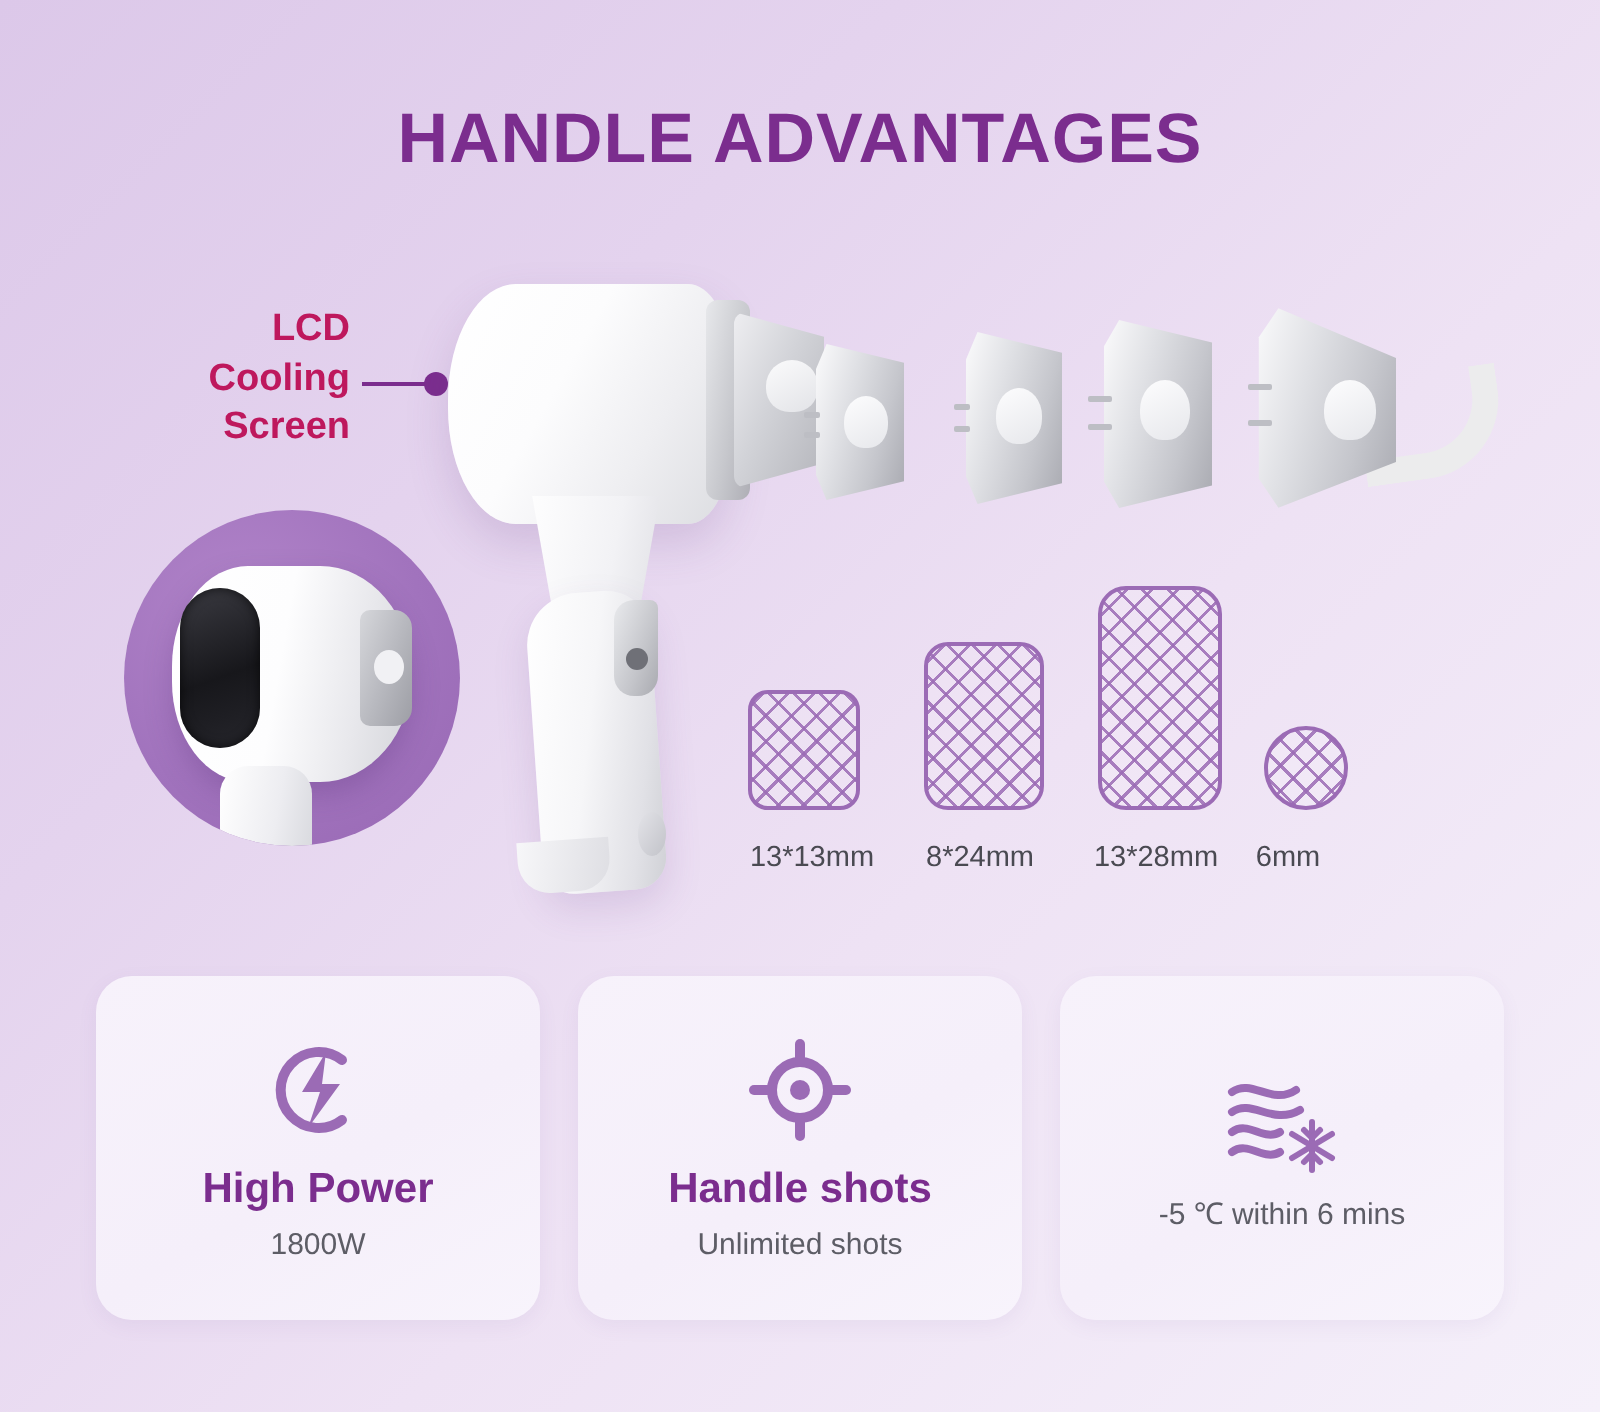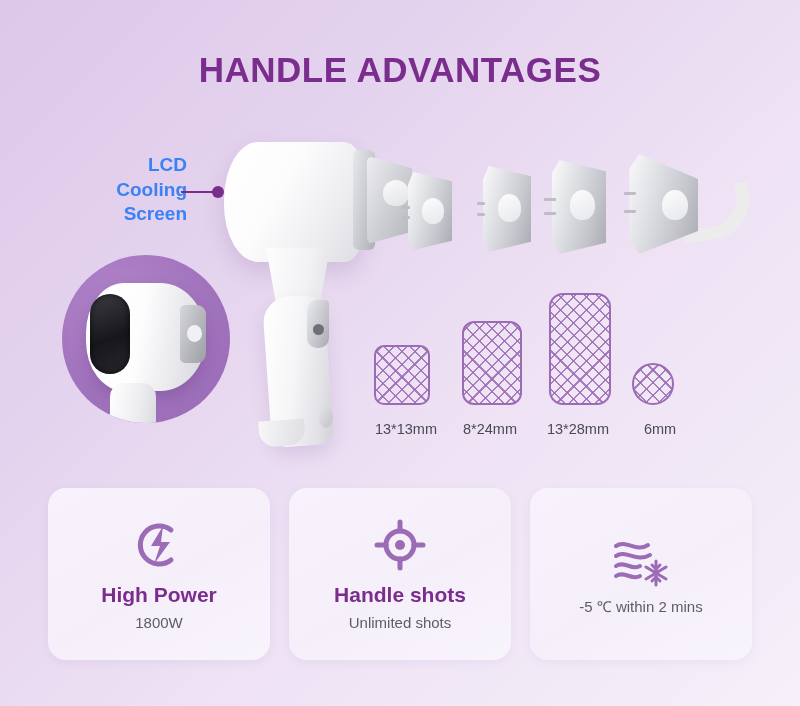--- a/index.html
+++ b/index.html
@@ -26,28 +26,28 @@
     text-align: center;
     font-size: 35px;
     font-weight: bold;
     letter-spacing: 0.5px;
     color: #7b2d8e;
   }
 
   
   .callout {
     position: absolute;
-    left: 72px;
+    left: 60px;
     top: 153px;
     width: 115px;
     text-align: right;
     font-size: 19px;
     font-weight: bold;
     line-height: 1.3;
-    color: #3b82f6;
+    color: #be185d;
   }
   .callout-line {
     position: absolute;
     left: 181px;
     top: 191px;
     width: 33px;
     height: 2px;
     background: #7b2d8e;
   }
   .callout-dot {
@@ -382,21 +382,21 @@
     <div class="pad" style="left:14px; width:52px; height:56px; border-radius:10px;"></div>
     <div class="pad-label" style="left:-4px; width:100px;">13*13mm</div>
 
     <div class="pad" style="left:102px; width:56px; height:80px; border-radius:12px;"></div>
     <div class="pad-label" style="left:80px; width:100px;">8*24mm</div>
 
     <div class="pad" style="left:189px; width:58px; height:108px; border-radius:14px;"></div>
     <div class="pad-label" style="left:168px; width:100px;margin-top:36px;">13*28mm</div>
 
     <div class="pad" style="left:272px; width:38px; height:38px; border-radius:50%;"></div>
-    <div class="pad-label" style="left:250px; width:100px;">6mm</div>
+    <div class="pad-label" style="left:234px; width:100px;">6mm</div>
   </div>
 
   <div class="cards">
 
     <div class="card">
       <div class="card-icon">
         <svg width="52" height="52" viewBox="0 0 52 52" aria-hidden="true">
           <path d="M38 11 A19 19 0 1 0 38 41" fill="none" stroke="#9b6bb5" stroke-width="5" stroke-linecap="round"></path>
           <path d="M30 7 L18 27 L27 27 L21 45 L37 23 L28 23 Z" fill="#9b6bb5"></path>
         </svg>
@@ -433,17 +433,17 @@
             <line x1="46" y1="26" x2="46" y2="50"></line>
             <line x1="36" y1="32" x2="56" y2="44"></line>
             <line x1="56" y1="32" x2="36" y2="44"></line>
             <line x1="42" y1="30" x2="46" y2="34"></line>
             <line x1="50" y1="30" x2="46" y2="34"></line>
             <line x1="42" y1="46" x2="46" y2="42"></line>
             <line x1="50" y1="46" x2="46" y2="42"></line>
           </g>
         </svg>
       </div>
-      <div class="card-sub">-5 ℃ within 2 mins</div>
+      <div class="card-sub">-5 ℃ within 6 mins</div>
     </div>
 
   </div>
 </div>
 
 </body></html>

